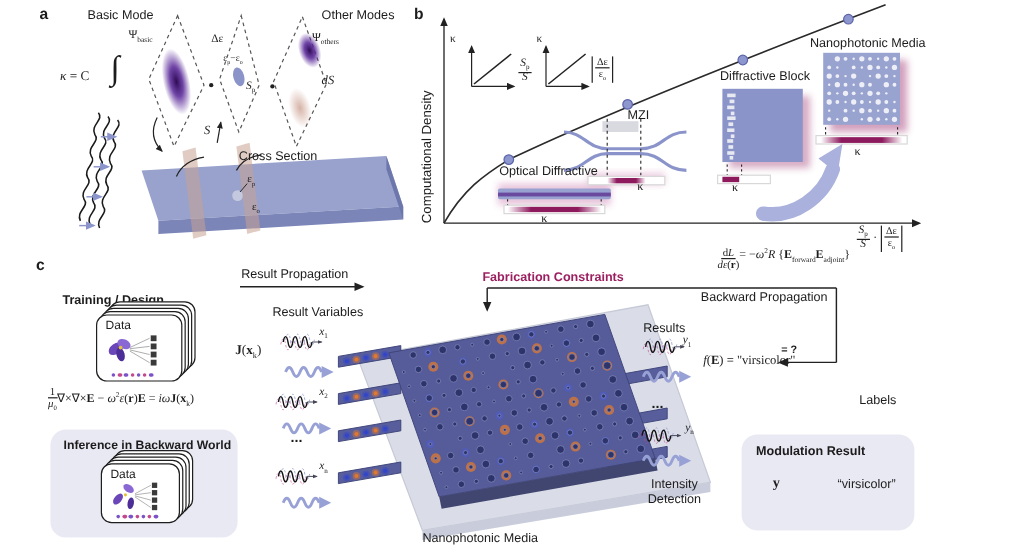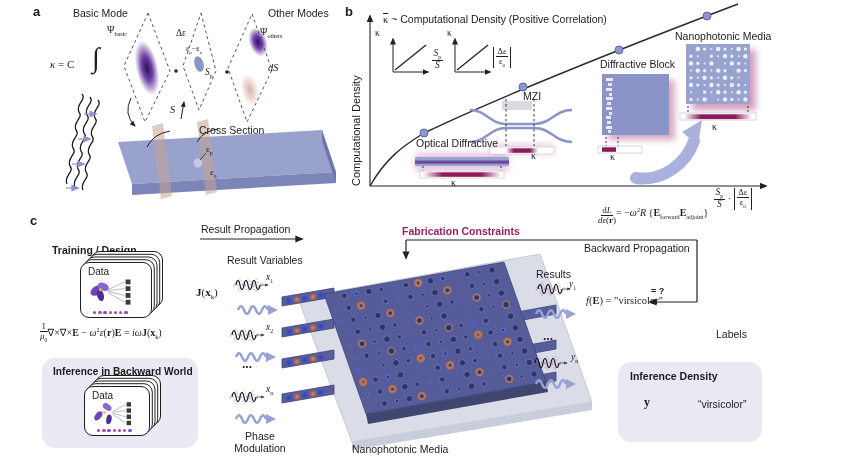--- a/index.html
+++ b/index.html
@@ -273,23 +273,20 @@
       <rect x="344" y="114.3" width="68" height="4.8" fill="url(#magG)"></rect>
     </g>
 
     <g>
       <path d="M296,178 C322,182 346,164 354,141" stroke="#a9b1dc" stroke-width="12" fill="none" stroke-linecap="round"></path>
       <polygon points="362,120 342,132 358,145" fill="#a9b1dc"></polygon>
     </g>
   </svg>
 
   <div class="lbl bold" style="left:345px;top:5px;font-size:13px">b</div>
-  <div class="lbl" style="left:383px;top:13px">
-    <span class="ovl">κ</span><span> ~ Computational Density (Positive Correlation)</span>
-  </div>
   <div class="lbl vert" style="left:350px;top:186px;font-size:11px">Computational Density</div>
   <div class="lbl math" style="left:375px;top:28px;font-size:9.5px">κ</div>
   <div class="lbl math frac" style="left:432px;top:49px;font-size:9.5px">
     <span class="fn"><span style="font-style: italic;">S</span><sub>p</sub></span>
     <span><span style="font-style: italic;">S</span></span>
   </div>
   <div class="lbl math" style="left:447px;top:28px;font-size:9.5px">κ</div>
   <div class="lbl math absb" style="left:493px;top:47px;font-size:8.5px">
     <span class="frac">
         <span class="fn"><span>Δε</span></span>
@@ -694,42 +691,42 @@
     </div>
   </div>
 
   <div class="lbl" style="left:201px;top:223px">Result Propagation</div>
   <div class="lbl" style="left:227px;top:254px">Result Variables</div>
   <div class="lbl math" style="left:196px;top:286px;font-size:11px"><span style="font-weight: bold;">J</span><span>(</span><span style="font-weight: bold;">x</span><sub>k</sub><span>)</span></div>
   <div class="lbl math" style="left:266px;top:272px;font-size:9.5px"><span style="font-style: italic;">x</span><sub>1</sub></div>
   <div class="lbl math" style="left:266px;top:322px;font-size:9.5px"><span style="font-style: italic;">x</span><sub>2</sub></div>
   <div class="lbl bold" style="left:242px;top:358px;font-size:12px">...</div>
   <div class="lbl math" style="left:266px;top:384px;font-size:9.5px"><span style="font-style: italic;">x</span><sub>n</sub></div>
-  <div class="lbl" style="left:222px;top:430px;width:76px;white-space:normal;text-align:center">Phase Modulation</div>
   <div class="lbl" style="left:352px;top:443px">Nanophotonic Media</div>
   <div class="lbl bold mag" style="left:402px;top:225px">Fabrication Constraints</div>
 
   <div class="lbl math" style="left:598px;top:206px;font-size:10px;display:flex;">
     <span class="frac" style="font-size:9px">
         <span class="fn"><span>d</span><span style="font-style: italic;">L</span></span>
         <span><span style="font-style: italic;">dε</span><span>(</span><span style="font-weight: bold;">r</span><span>)</span></span>
       </span>
     <span><span> = −</span><span style="font-style: italic;">ω</span><sup>2</sup><span style="font-style: italic;">R</span><span> {</span><span style="font-weight: bold;">E</span><sub>forward</sub><span style="font-weight: bold;">E</span><sub>adjoint</sub><span>}</span></span>
   </div>
   <div class="lbl" style="left:584px;top:242px">Backward Propagation</div>
 
   <div class="lbl" style="left:536px;top:268px">Results</div>
   <div class="lbl math" style="left:569px;top:279px;font-size:9.5px"><span style="font-style: italic;">y</span><sub>1</sub></div>
   <div class="lbl bold" style="left:543px;top:330px;font-size:12px">...</div>
   <div class="lbl math" style="left:571px;top:352px;font-size:9.5px"><span style="font-style: italic;">y</span><sub>n</sub></div>
+  <div class="lbl" style="left:526px;top:398px;width:72px;white-space:normal;text-align:center">Intensity Detection</div>
 
   <div class="lbl math" style="left:586px;top:295px;font-size:10.5px"><span style="font-style: italic;">f</span><span>(</span><span style="font-weight: bold;">E</span><span>) = "virsicolor"</span></div>
   <div class="lbl bold" style="left:651px;top:286px;font-size:9px">= ?</div>
 
   <div class="lbl" style="left:716px;top:328px">Labels</div>
 
   <div class="box" style="left:618px;top:362px;width:144px;height:80px">
-    <div class="lbl bold" style="left:12px;top:8px;font-size:10.5px">Inference Density</div>
+    <div class="lbl bold" style="left:12px;top:8px;font-size:10.5px">Modulation Result</div>
     <div class="lbl math" style="left:26px;top:34px;font-size:12px"><span style="font-weight: bold;">y</span></div>
     <div class="lbl" style="left:80px;top:36px">“virsicolor”</div>
   </div>
 
 </div>
 
 </body></html>

